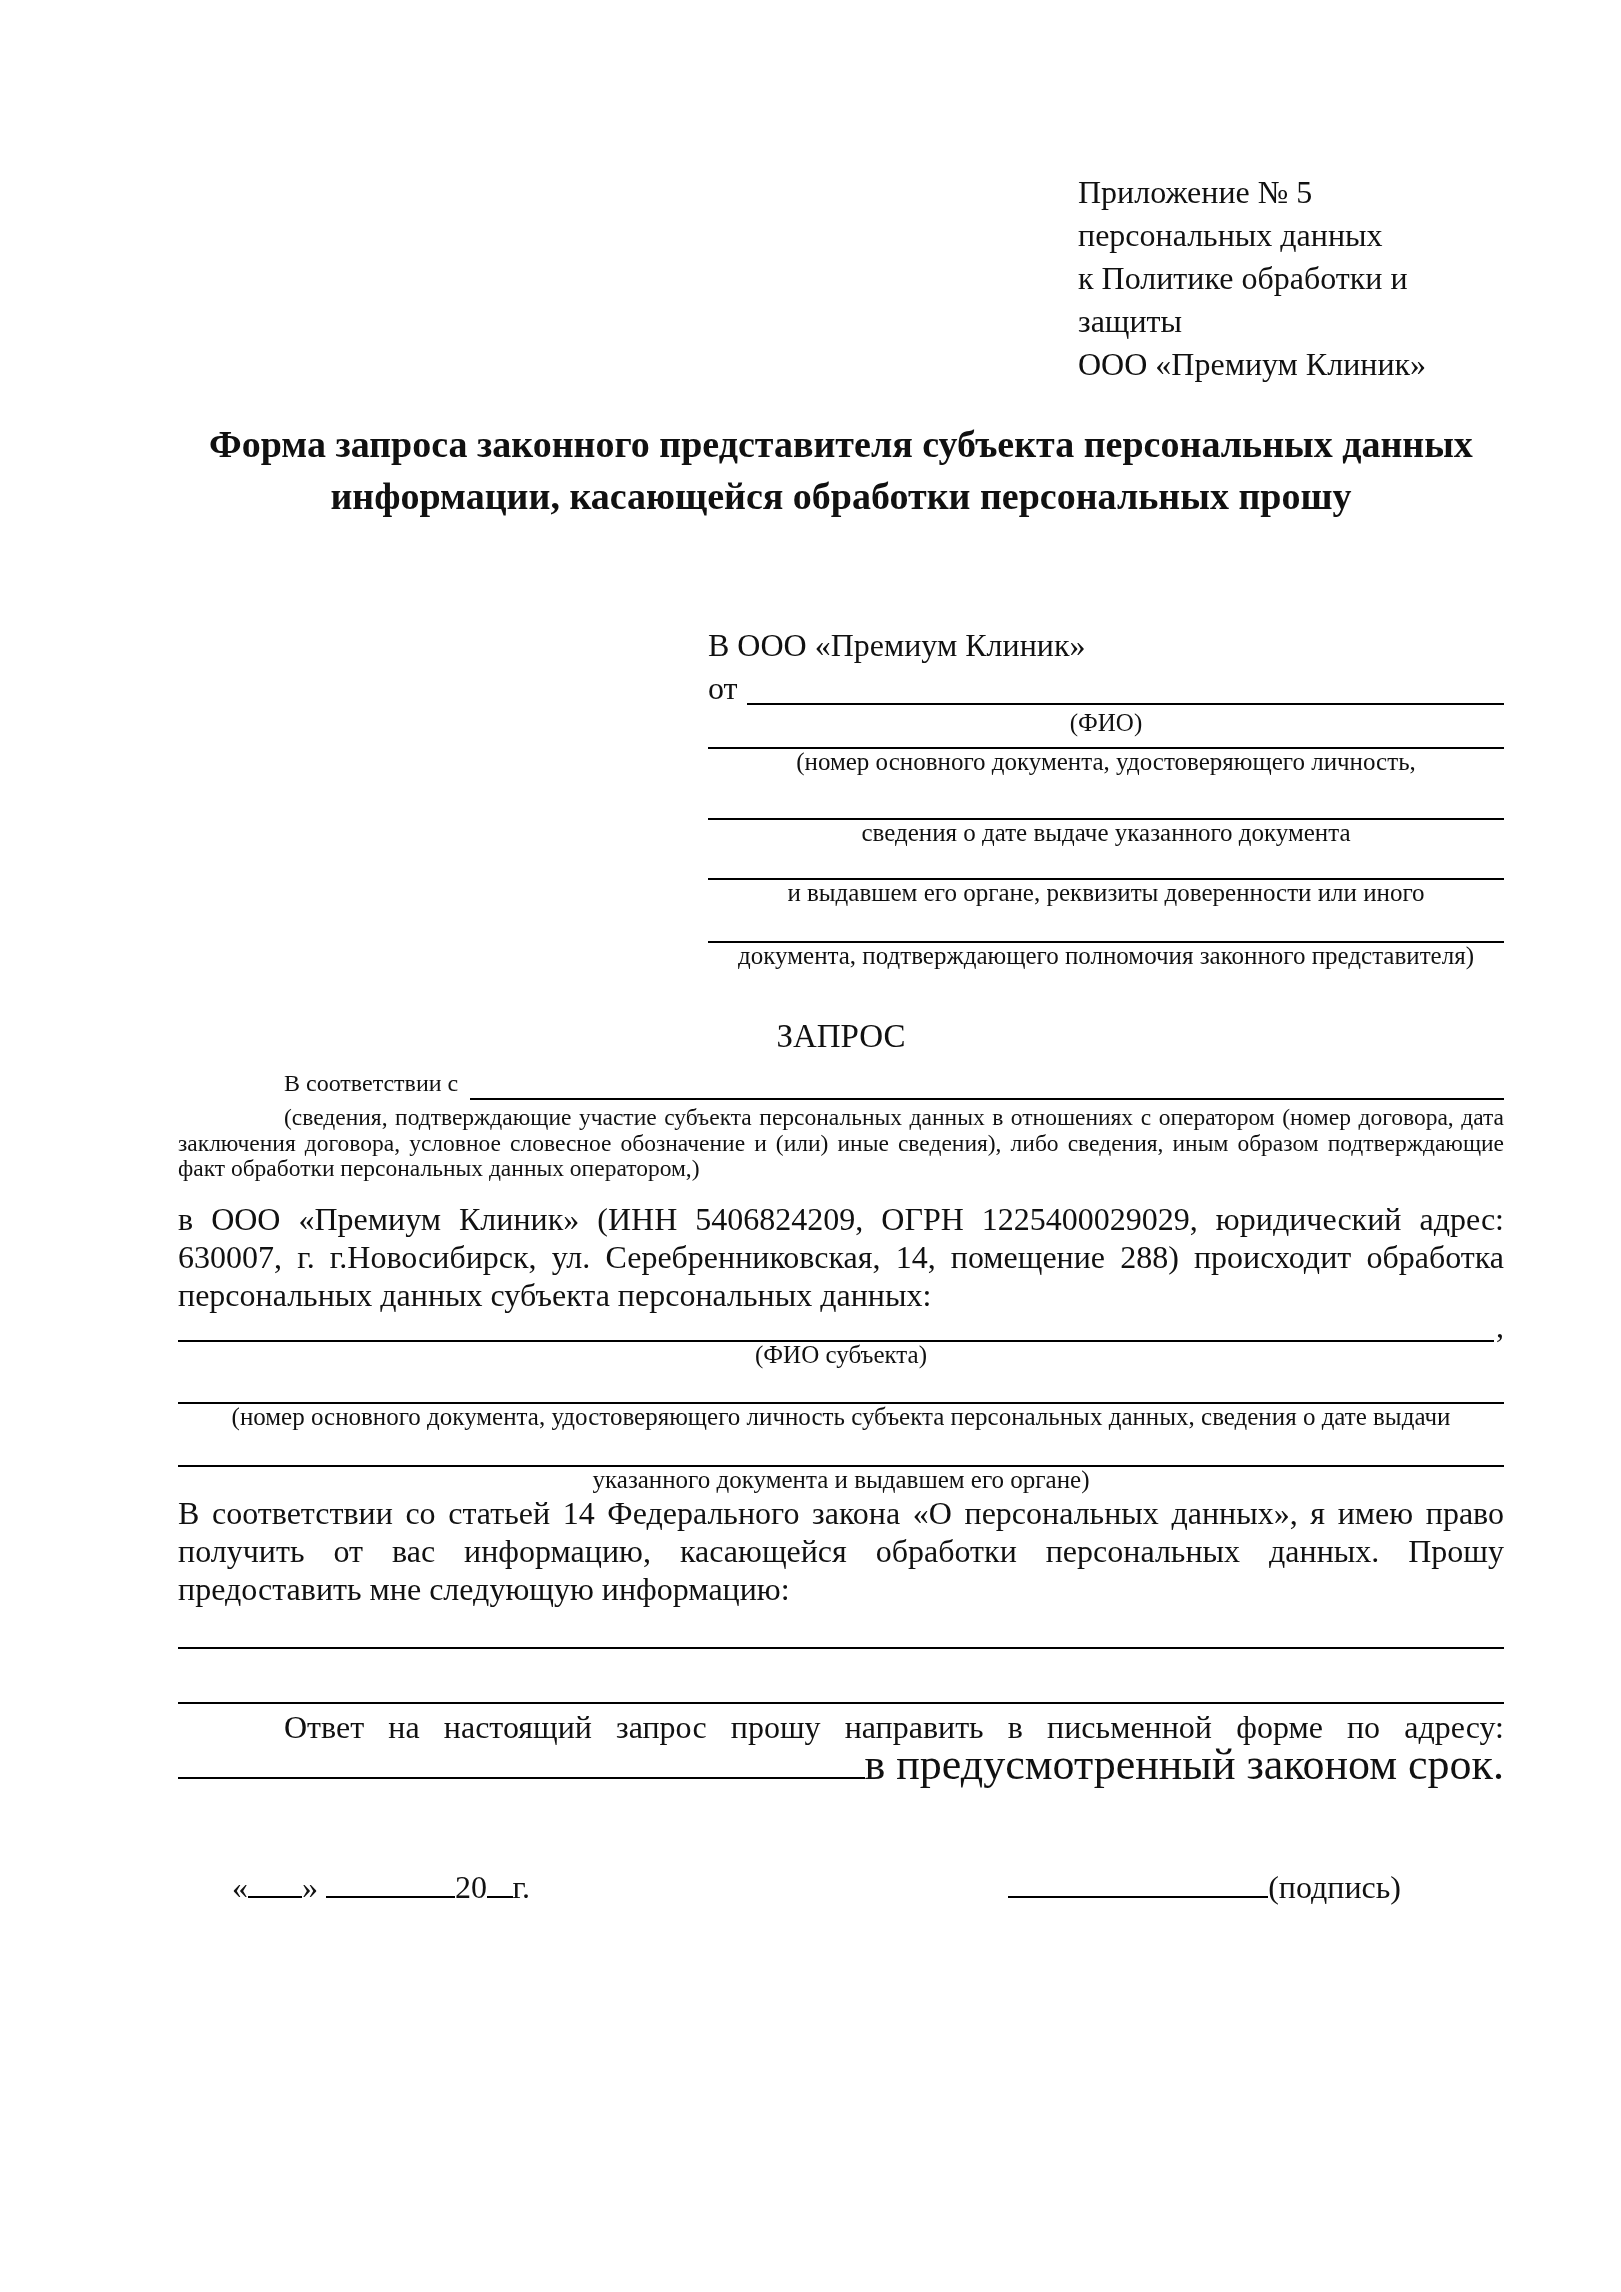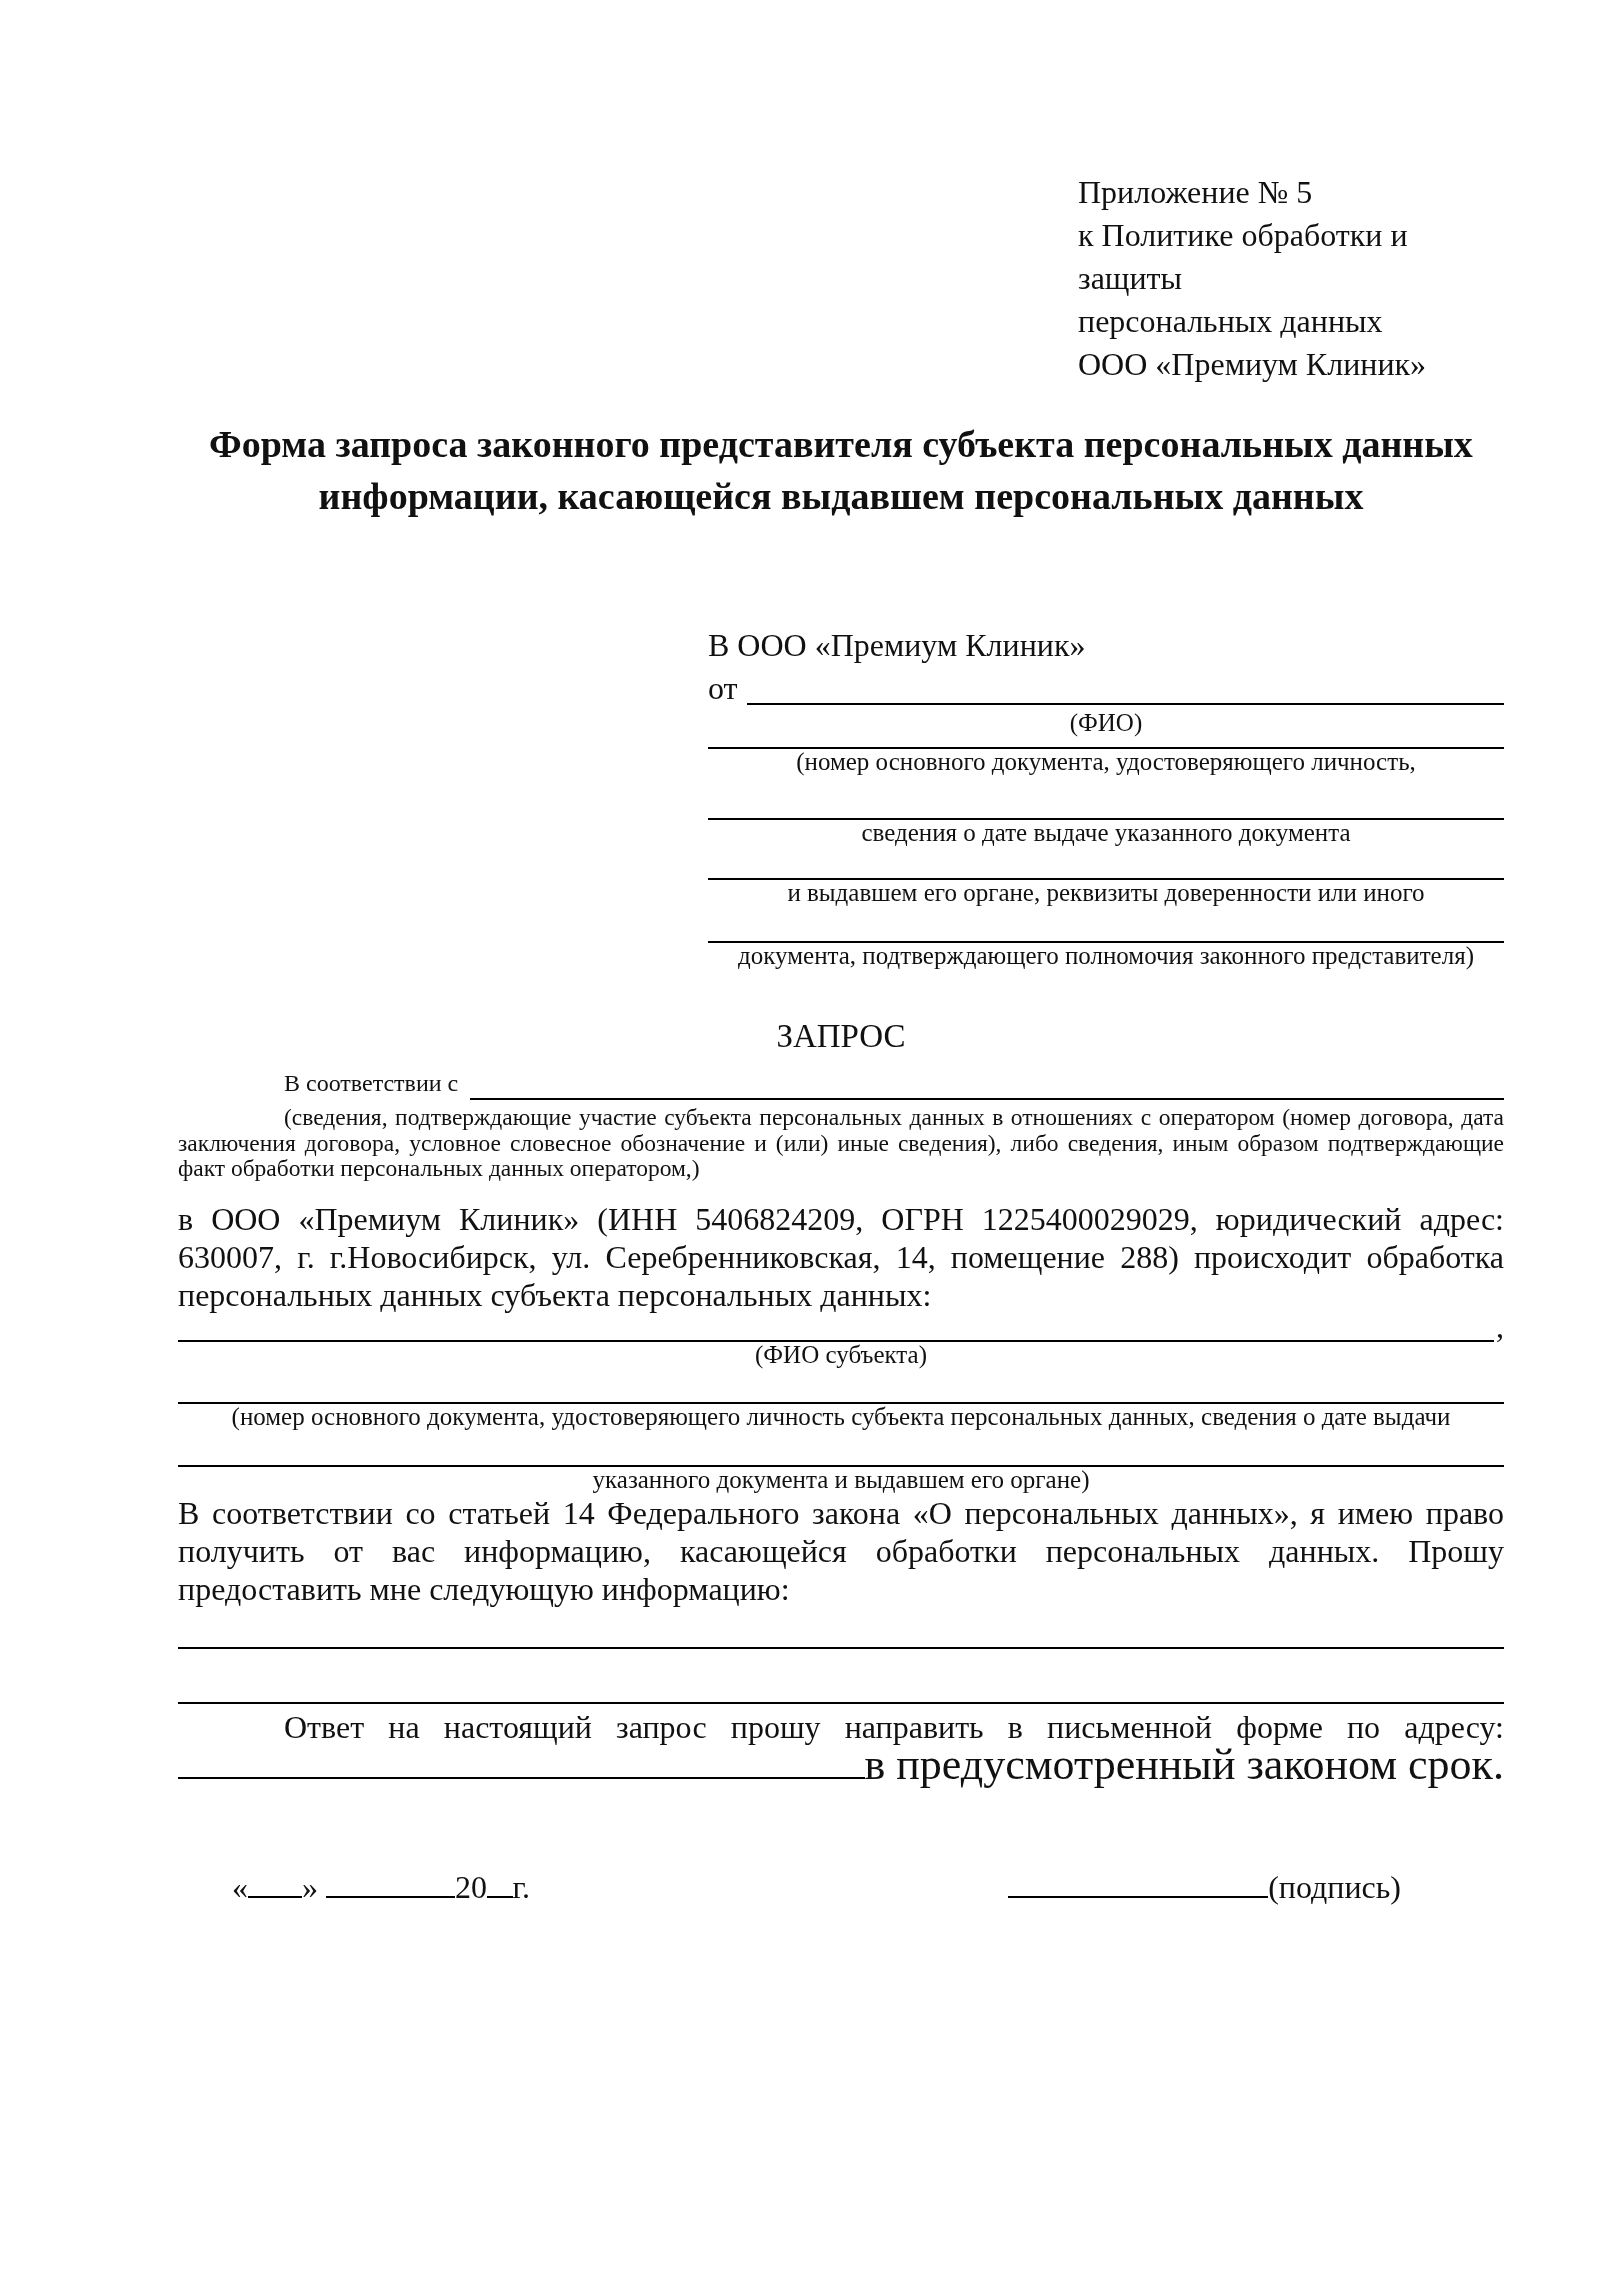--- a/index.html
+++ b/index.html
@@ -57,28 +57,28 @@
   .w55{width:54px;} .w132{width:129px;} .w26{width:25.5px;} .w265{width:260px;}
 </style>
 </head>
 <body>
 
 <div class="page">
   <div class="content">
 
     <div class="appendix">
       <div>Приложение № 5</div>
+      <div>персональных данных</div>
       <div>к Политике обработки и защиты</div>
-      <div>персональных данных</div>
       <div>ООО «Премиум Клиник»</div>
     </div>
 
     <div class="doc-title">
       <div>Форма запроса законного представителя субъекта персональных данных</div>
-      <div>информации, касающейся выдавшем персональных данных</div>
+      <div>информации, касающейся обработки персональных прошу</div>
     </div>
 
     <div class="addressee">
       <div>В ООО «Премиум Клиник»</div>
       <div class="addr-from">
         <span>от</span>
         <span class="fill"></span>
       </div>
       <div class="cap">(ФИО)</div>
 

